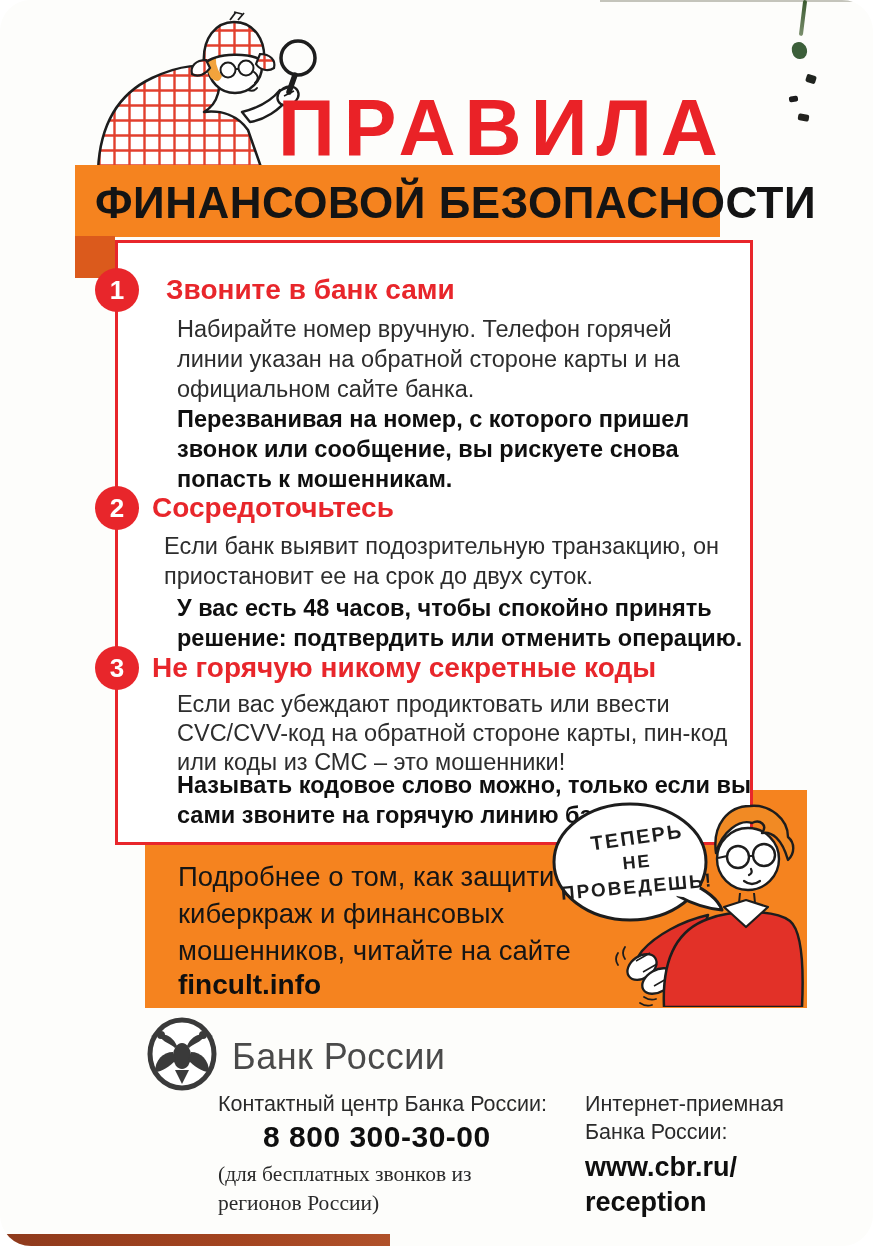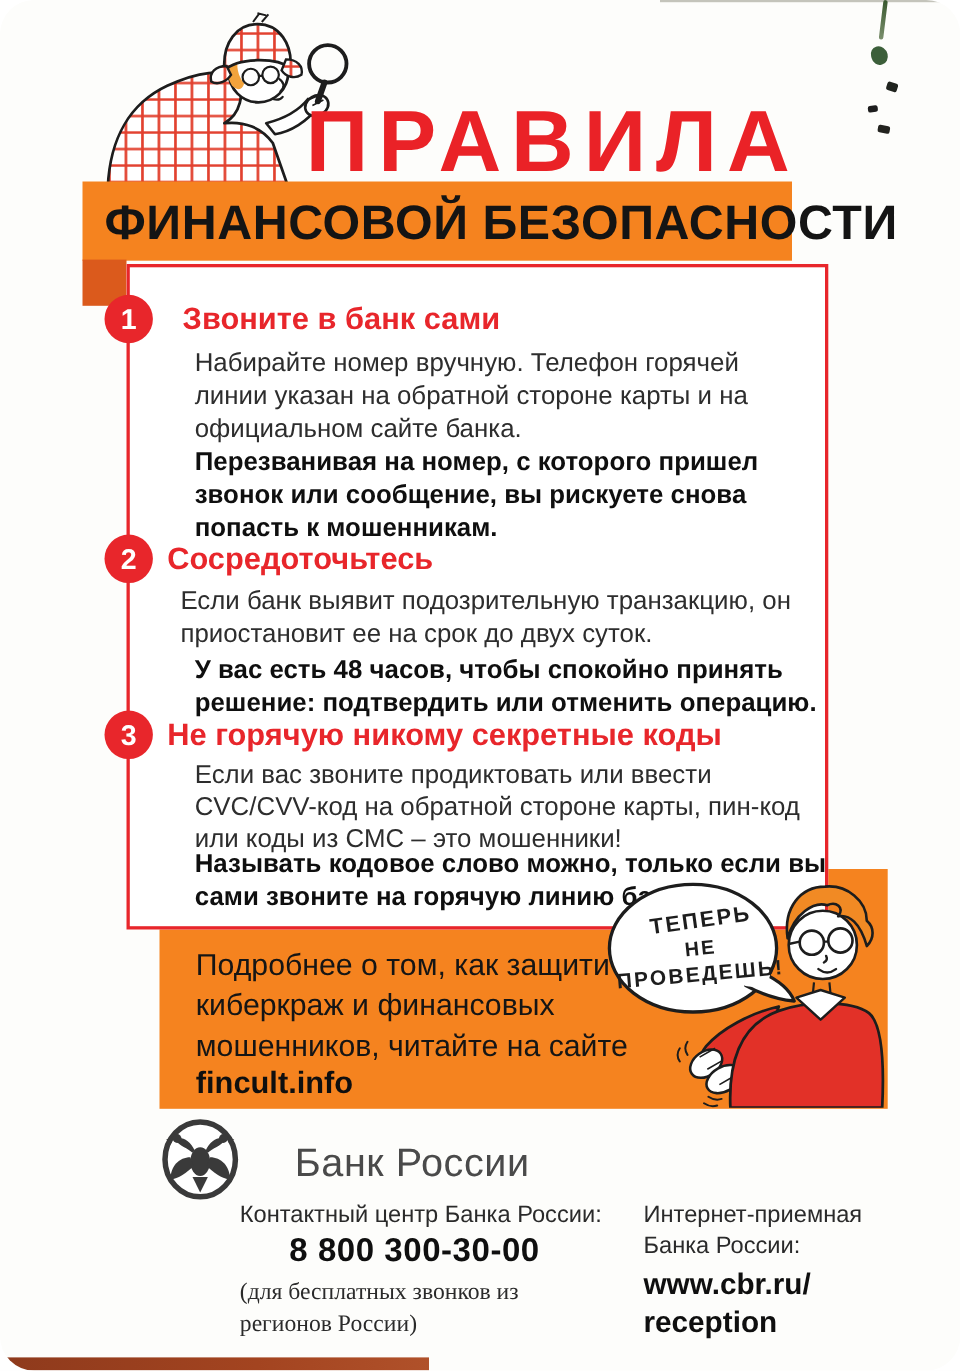--- a/index.html
+++ b/index.html
@@ -12,21 +12,21 @@
   .card{background:#ffffff;border:3px solid #E8262B;box-sizing:border-box;}
   .badge{width:44px;height:44px;border-radius:50%;background:#E8262B;color:#fff;
          font-weight:bold;font-size:26px;text-align:center;line-height:44px;z-index:4;}
   .rule-heading{color:#E8262B;font-weight:bold;font-size:28px;white-space:nowrap;z-index:3;}
   .rule-body{color:#2d2d2d;font-size:23.5px;line-height:30px;z-index:3;}
   .rule-emph{color:#0f0f0f;font-size:23.5px;font-weight:bold;line-height:30px;z-index:3;}
   .footer-orange{background:#F5831F;z-index:1;}
   .footer-text{color:#151515;font-size:27.5px;line-height:37px;z-index:2;}
   .footer-site{color:#0f0f0f;font-size:28px;font-weight:bold;z-index:2;}
   .bubble-line{position:absolute;width:100%;text-align:center;color:#1d1d1d;font-weight:bold;letter-spacing:2px;}
-  .bank-name{color:#4a4a4a;font-size:36px;letter-spacing:0.5px;margin-left:36px;}
+  .bank-name{color:#4a4a4a;font-size:36px;letter-spacing:0.5px;}
   .contact-label{color:#2a2a2a;font-size:21.5px;line-height:28px;}
   .contact-phone{color:#0f0f0f;font-size:30px;font-weight:bold;letter-spacing:0.5px;}
   .contact-note{color:#2a2a2a;font-size:21.5px;line-height:29px;}
   .reception-url{color:#0f0f0f;font-size:27px;font-weight:bold;line-height:35px;}
   .speck{position:absolute;z-index:6;}
   svg{display:block;}
 </style>
 </head>
 <body>
 
@@ -79,21 +79,21 @@
   <div class="abs rule-emph" style="left:177px;top:404px;width:575px;">Перезванивая на номер, с которого пришел звонок или сообщение, вы рискуете снова попасть к мошенникам.</div>
   <div class="abs rule-body" style="left:177px;top:314px;width:545px;">Набирайте номер вручную. Телефон горячей линии указан на обратной стороне карты и на официальном сайте банка.</div>
 
   <div class="abs badge" style="left:95px;top:486px;">2</div>
   <div class="abs rule-heading" style="left:152px;top:492px;">Сосредоточьтесь</div>
   <div class="abs rule-body" style="left:164px;top:531px;width:560px;">Если банк выявит подозрительную транзакцию, он приостановит ее на срок до двух суток.</div>
   <div class="abs rule-emph" style="left:177px;top:593px;width:570px;">У вас есть 48 часов, чтобы спокойно принять решение: подтвердить или отменить операцию.</div>
 
   <div class="abs badge" style="left:95px;top:646px;">3</div>
   <div class="abs rule-heading" style="left:152px;top:652px;">Не горячую никому секретные коды</div>
-  <div class="abs rule-body" style="left:177px;top:690px;width:565px;line-height:29px;">Если вас звоните продиктовать или ввести CVC/CVV-код на обратной стороне карты, пин-код или коды из СМС – это мошенники!</div>
+  <div class="abs rule-body" style="left:177px;top:690px;width:565px;line-height:29px;">Если вас убеждают продиктовать или ввести CVC/CVV-код на обратной стороне карты, пин-код или коды из СМС – это мошенники!</div>
   <div class="abs rule-emph" style="left:177px;top:770px;width:580px;">Называть кодовое слово можно, только если вы сами звоните на горячую линию банка.</div>
 
   <div class="abs footer-orange" style="left:145px;top:790px;width:662px;height:218px;"></div>
   <div class="abs footer-text" style="left:178px;top:858px;width:470px;">Подробнее о том, как защититься от киберкраж и финансовых мошенников, читайте на сайте</div>
   <div class="abs footer-site" style="left:178px;top:969px;">fincult.info</div>
 
   <div class="abs" style="left:612px;top:795px;width:195px;height:212px;z-index:3;">
     <svg viewBox="0 0 195 212" width="195" height="212">
       <path d="M96,120 C70,126 44,140 30,156 C22,166 22,178 32,183 C44,188 62,180 80,168 Z" fill="#E23128" stroke="#1d1d1d" stroke-width="2.5" stroke-linejoin="round"></path>
       <ellipse cx="30" cy="172" rx="16" ry="11" transform="rotate(-35 30 172)" fill="#fff" stroke="#1d1d1d" stroke-width="2.3"></ellipse>

